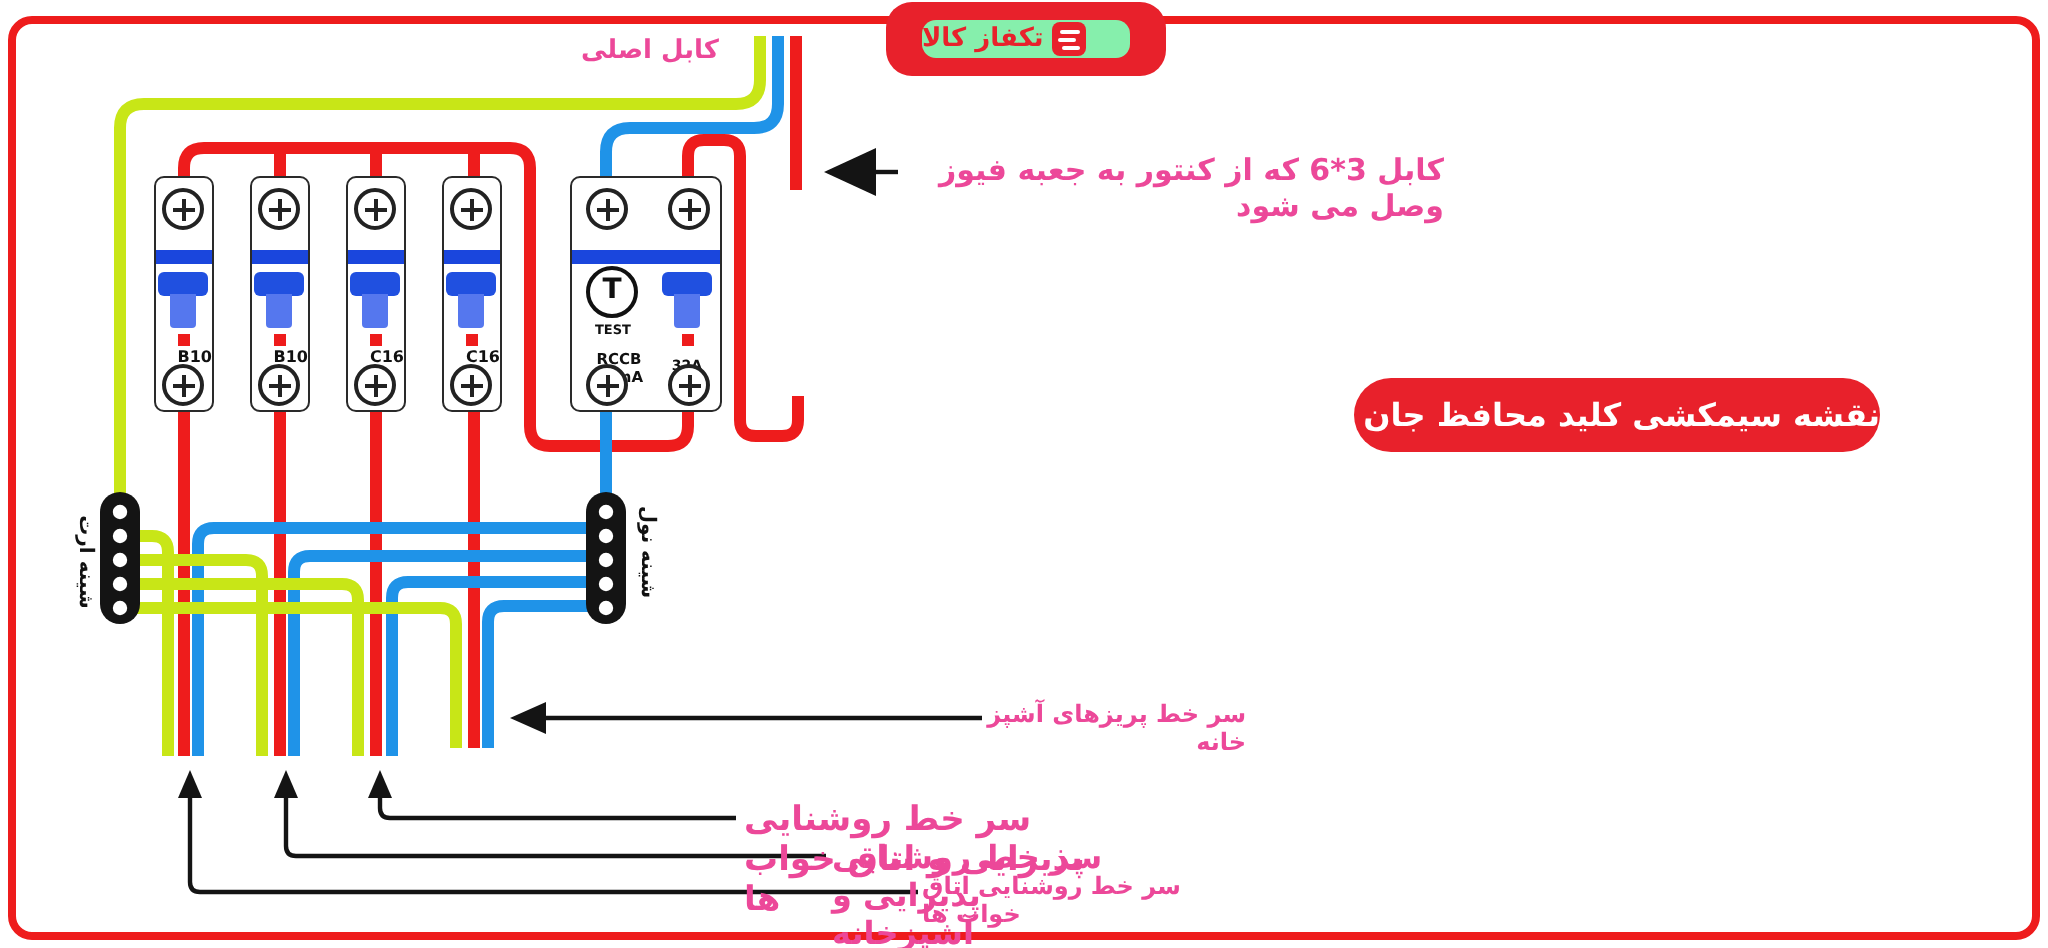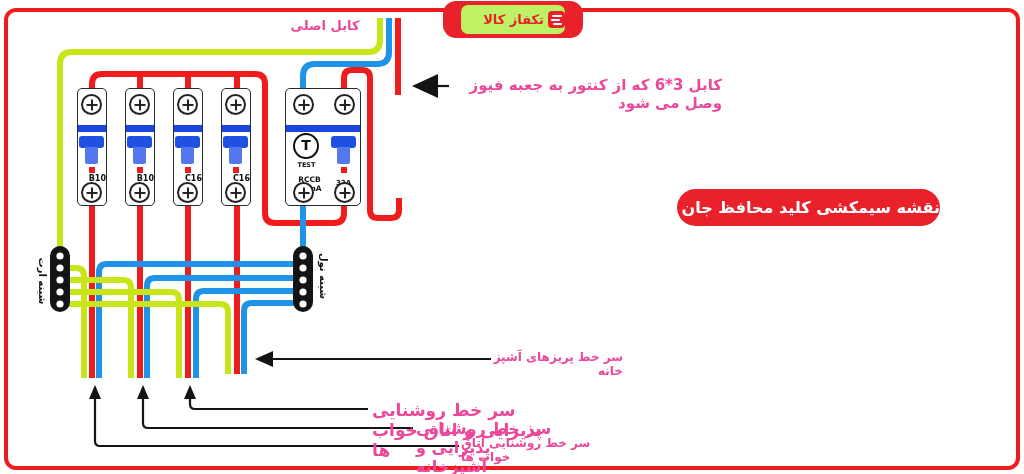--- a/index.html
+++ b/index.html
@@ -54,22 +54,22 @@
          font-weight:bold;font-size:10px;color:#111;transform:rotate(90deg);z-index:3}
   .lbl-earth{left:11px;top:274px}
   .lbl-neutral{left:292px;top:269px}
   .title-badge{position:absolute;left:677px;top:189px;width:263px;height:37px;line-height:37px;
          background:var(--brand-red,#e8212b);border-radius:19px;color:#fff;text-align:center;
          direction:rtl;font-weight:bold;font-size:16px;white-space:nowrap;z-index:3}
 
   
   .logo{position:absolute;left:443px;top:1px;width:140px;height:37px;background:var(--brand-red,#e8212b);
         border-radius:13px;display:flex;align-items:center;justify-content:center;z-index:4}
-  .logo-pill{width:104px;height:29px;background:#bef264;border-radius:7px;display:flex;direction:rtl;
-        align-items:center;justify-content:flex-start;gap:4px}
+  .logo-pill{width:104px;height:19px;background:#86efac;border-radius:7px;display:flex;direction:rtl;
+        align-items:center;justify-content:flex-end;gap:4px}
   .logo-icon{width:17px;height:17px;background:var(--brand-red,#e8212b);border-radius:4px;position:relative;flex:none}
   .logo-icon i{position:absolute;height:2.5px;background:#fff;border-radius:1px}
   .logo-icon i:nth-child(1){left:4px;right:3px;top:3.5px}
   .logo-icon i:nth-child(2){left:3px;right:5px;top:7.5px}
   .logo-icon i:nth-child(3){left:5px;right:3px;top:11.5px}
   .logo-text{font-weight:bold;font-size:13px;color:var(--brand-red,#e8212b);white-space:nowrap;direction:rtl}
 </style>
 </head>
 <body>
 

